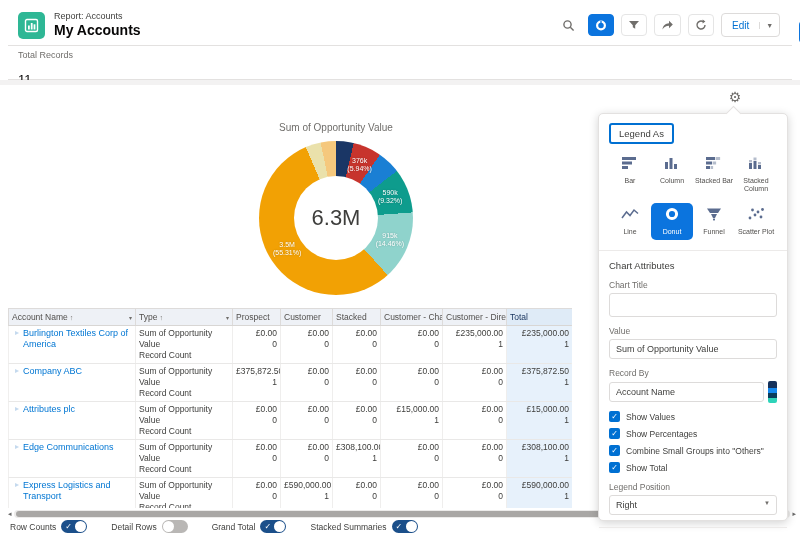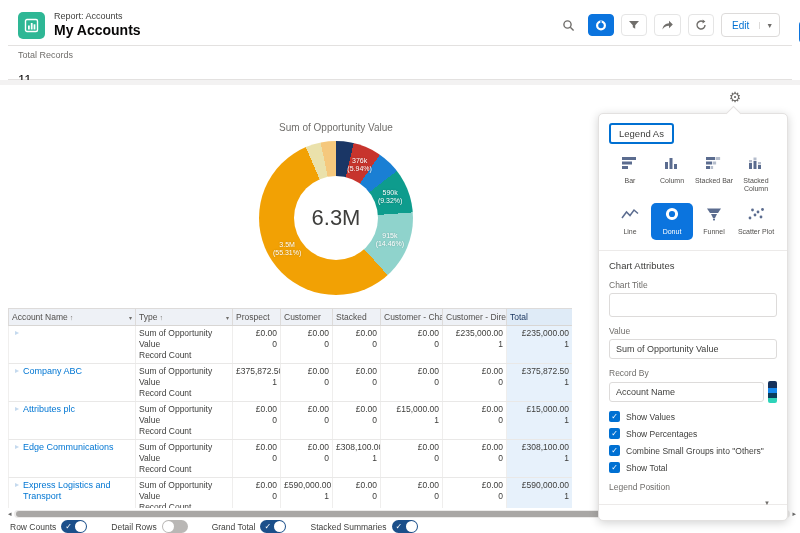--- a/index.html
+++ b/index.html
@@ -207,20 +207,21 @@
           <span>Customer - Direct</span>
         </div>
         <div class="th total-col">
           <span>Total</span>
         </div>
       </div>
     <div id="tbody">
         <div class="trow">
           <div class="tc name">
             <span class="expand">▸</span>
+            <a>Burlington Textiles Corp of America</a>
           </div>
           <div class="tc type">
             <div>Sum of Opportunity Value</div>
             <div>Record Count</div>
           </div>
           <div class="tc num">
             <div>£0.00</div>
             <div>0</div>
           </div>
           <div class="tc num">
@@ -524,19 +525,20 @@
           <span class="cb-text">Combine Small Groups into "Others"</span>
         </div>
         <div class="cb-row">
           <span class="cb-box">✓</span>
           <span class="cb-text">Show Total</span>
         </div>
       </div>
 
     <div class="p-label">Legend Position</div>
     <div class="p-select">
+      <input class="p-input inp-std" readonly="" value="Right" style="">
       <span class="sel-caret">▼</span>
     </div>
 
     <div class="p-divider" style="margin-top:12px;"></div>
     
   </div>
 </div>
 
 </body></html>

